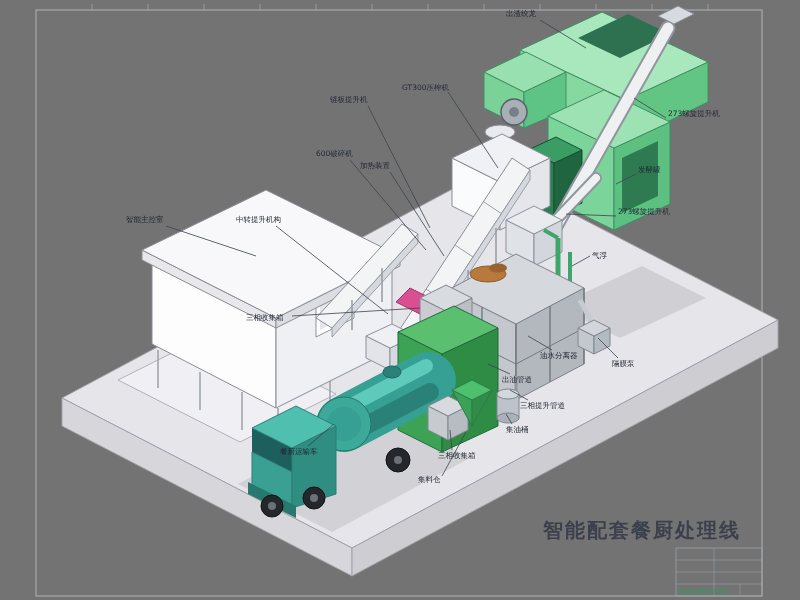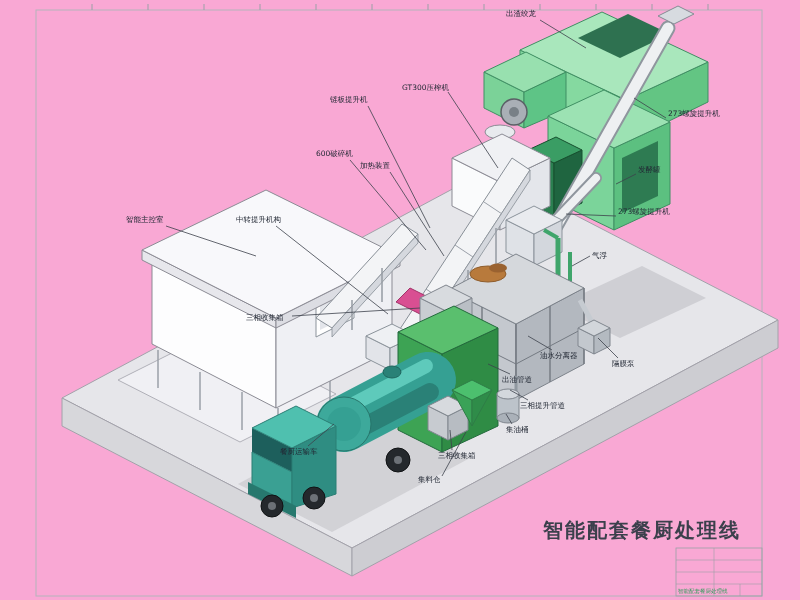--- a/index.html
+++ b/index.html
@@ -1,16 +1,16 @@
 <!DOCTYPE html>
 <html><head>
 <meta charset="utf-8">
 <style>
   html,body{margin:0;padding:0;background:#fff;}
-  .stage{position:relative;width:800px;height:600px;background:#f9a8d4;overflow:hidden;
+  .stage{position:relative;width:800px;height:600px;background:#737373;overflow:hidden;
          font-family:"DejaVu Sans",sans-serif;}
   svg{position:absolute;left:0;top:0;}
   .lbl{font-family:"DejaVu Sans",sans-serif;font-size:7.5px;fill:#222834;}
   .leader{stroke:#3c414b;stroke-width:0.8;}
   .big-title{font-family:"DejaVu Sans",sans-serif;font-size:20px;font-weight:bold;
              fill:#3b404c;letter-spacing:2px;}
   .tb-text{font-family:"DejaVu Sans",sans-serif;font-size:5.5px;fill:#2f9e5b;}
   .edge{stroke:#8b8b94;stroke-width:1;stroke-linejoin:round;}
 </style>
 </head>

